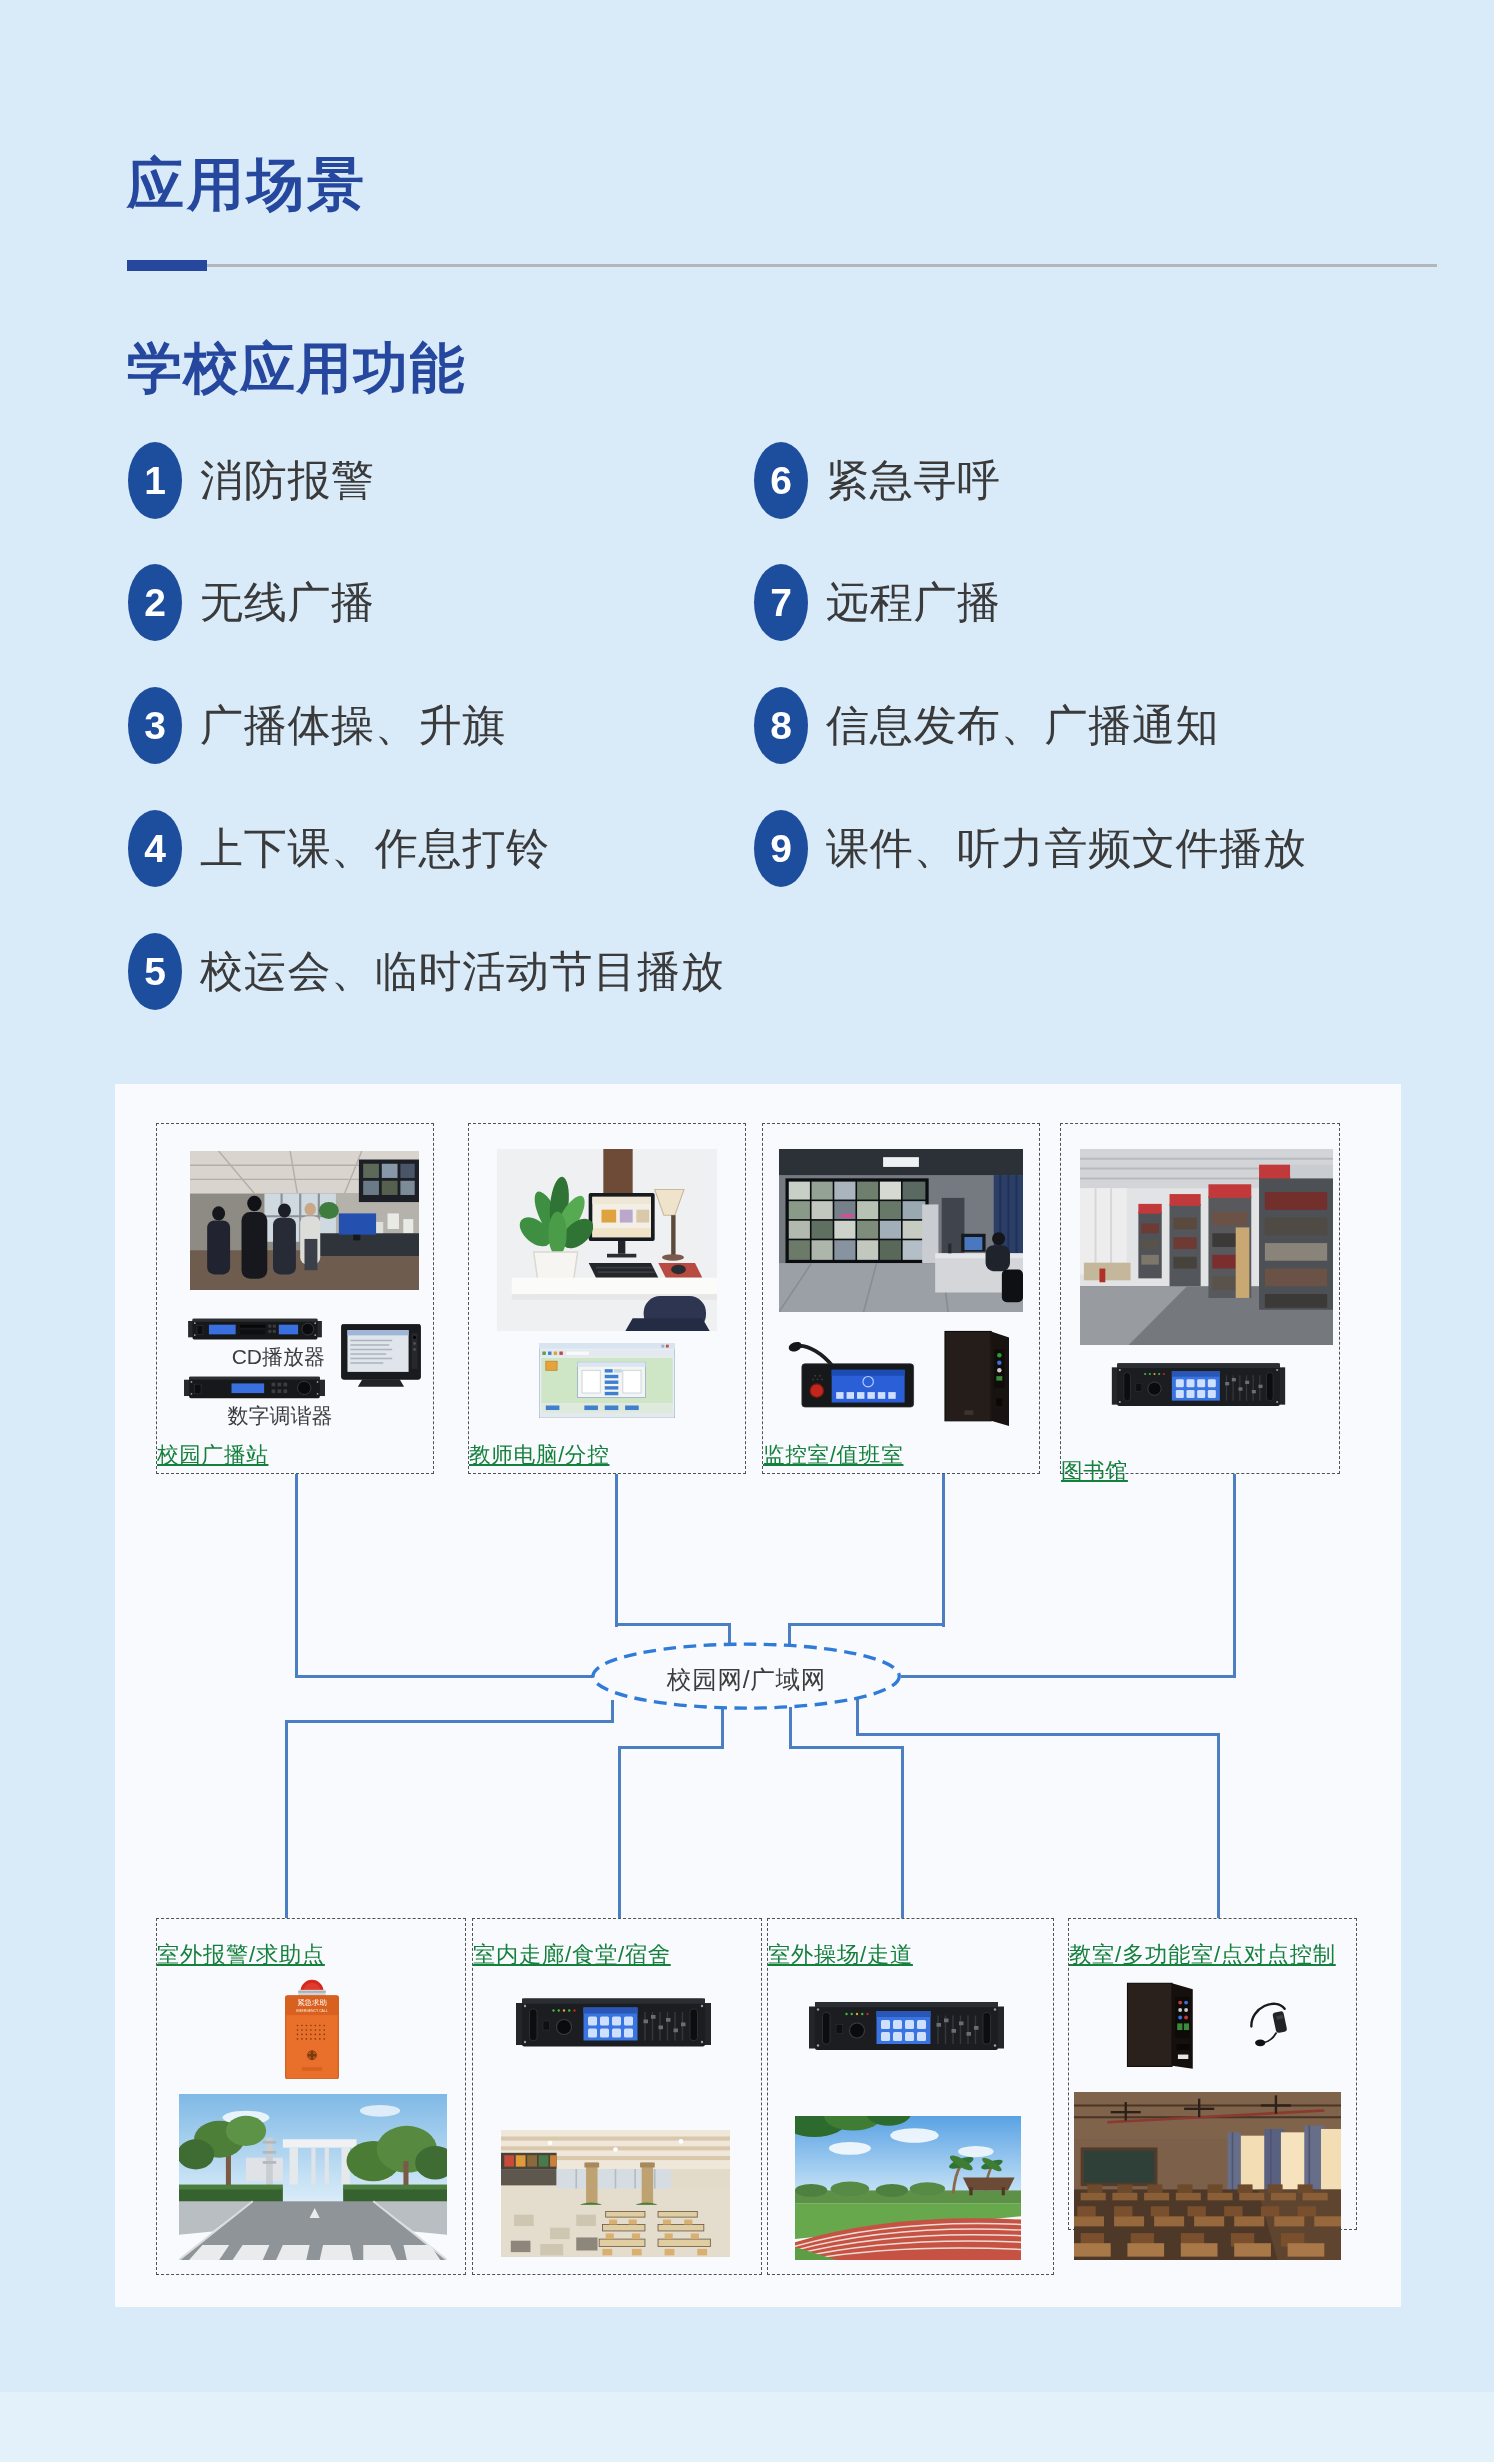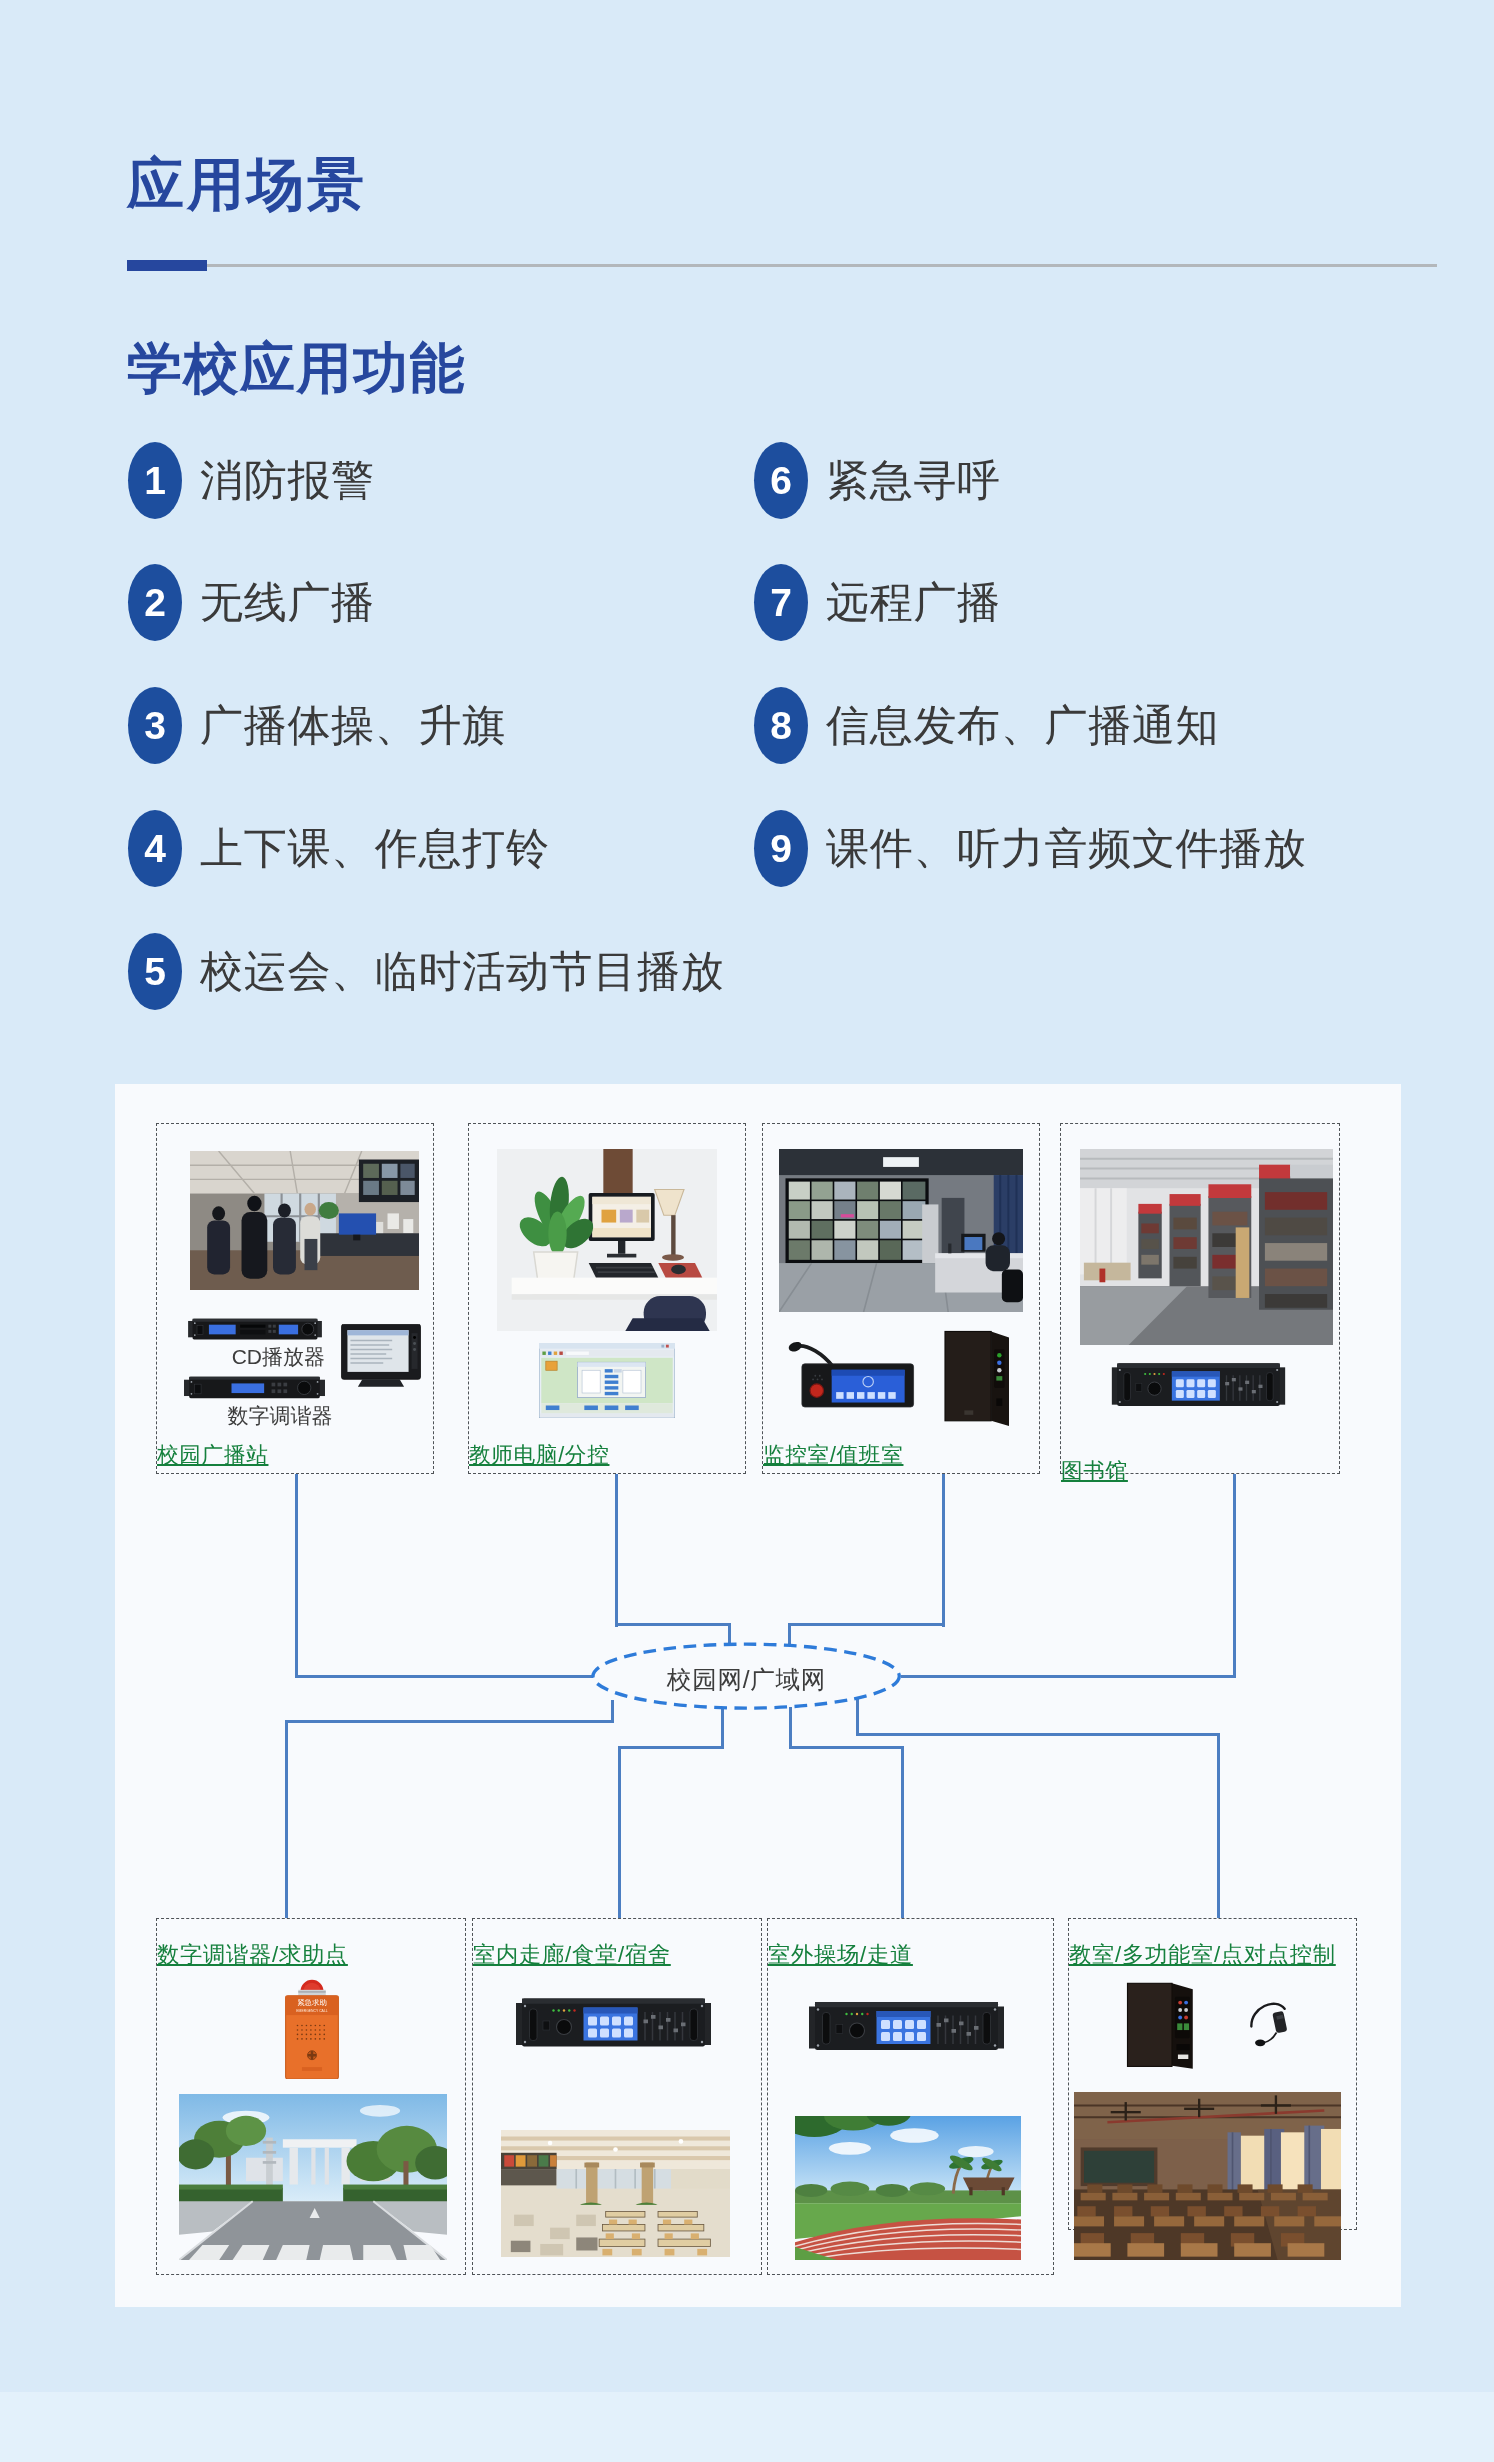--- a/index.html
+++ b/index.html
@@ -409,21 +409,21 @@
         <rect x="220" y="34" width="6" height="5" fill="#6a6e74"></rect>
       <circle cx="12" cy="12" r="1.6" fill="#9aa0a8"></circle>
         <circle cx="12" cy="60" r="1.6" fill="#9aa0a8"></circle>
         <circle cx="248" cy="12" r="1.6" fill="#9aa0a8"></circle>
         <circle cx="248" cy="60" r="1.6" fill="#9aa0a8"></circle>
     </svg>
     <div class="nlabel" style="top:332px">图书馆</div>
   </div>
 
   <div class="dbox" style="left:156px;top:1918px;width:310px;height:357px">
-    <div class="nlabel" style="top:21px;font-size:22.3px">数字调谐器/求助点</div>
+    <div class="nlabel" style="top:21px;font-size:22.3px">室外报警/求助点</div>
     <svg style="left:127px;top:53px" width="56" height="107" viewBox="0 0 75 144">
       <path d="M22,26 a15.5,15.5 0 0 1 31,0 z" fill="#d42a1e"></path>
       <path d="M26,26 a11.5,11.5 0 0 1 23,0 z" fill="#e84a3a" opacity="0.55"></path>
       <rect x="19" y="24" width="37" height="8" fill="#cfd3d6"></rect>
       <rect x="19" y="26" width="37" height="1.6" fill="#9aa0a6"></rect>
       <rect x="2" y="32" width="71" height="112" rx="3" fill="#e8702a" stroke="#c95e1f" stroke-width="1.5"></rect>
       <rect x="2" y="32" width="71" height="26" fill="#d96120"></rect>
       <text x="37.5" y="45" text-anchor="middle" font-size="10" fill="#ffffff">紧急求助</text>
       <text x="37.5" y="54" text-anchor="middle" font-size="4.6" fill="#ffe9d8">EMERGENCY CALL</text>
       <g fill="#7a3a12">

